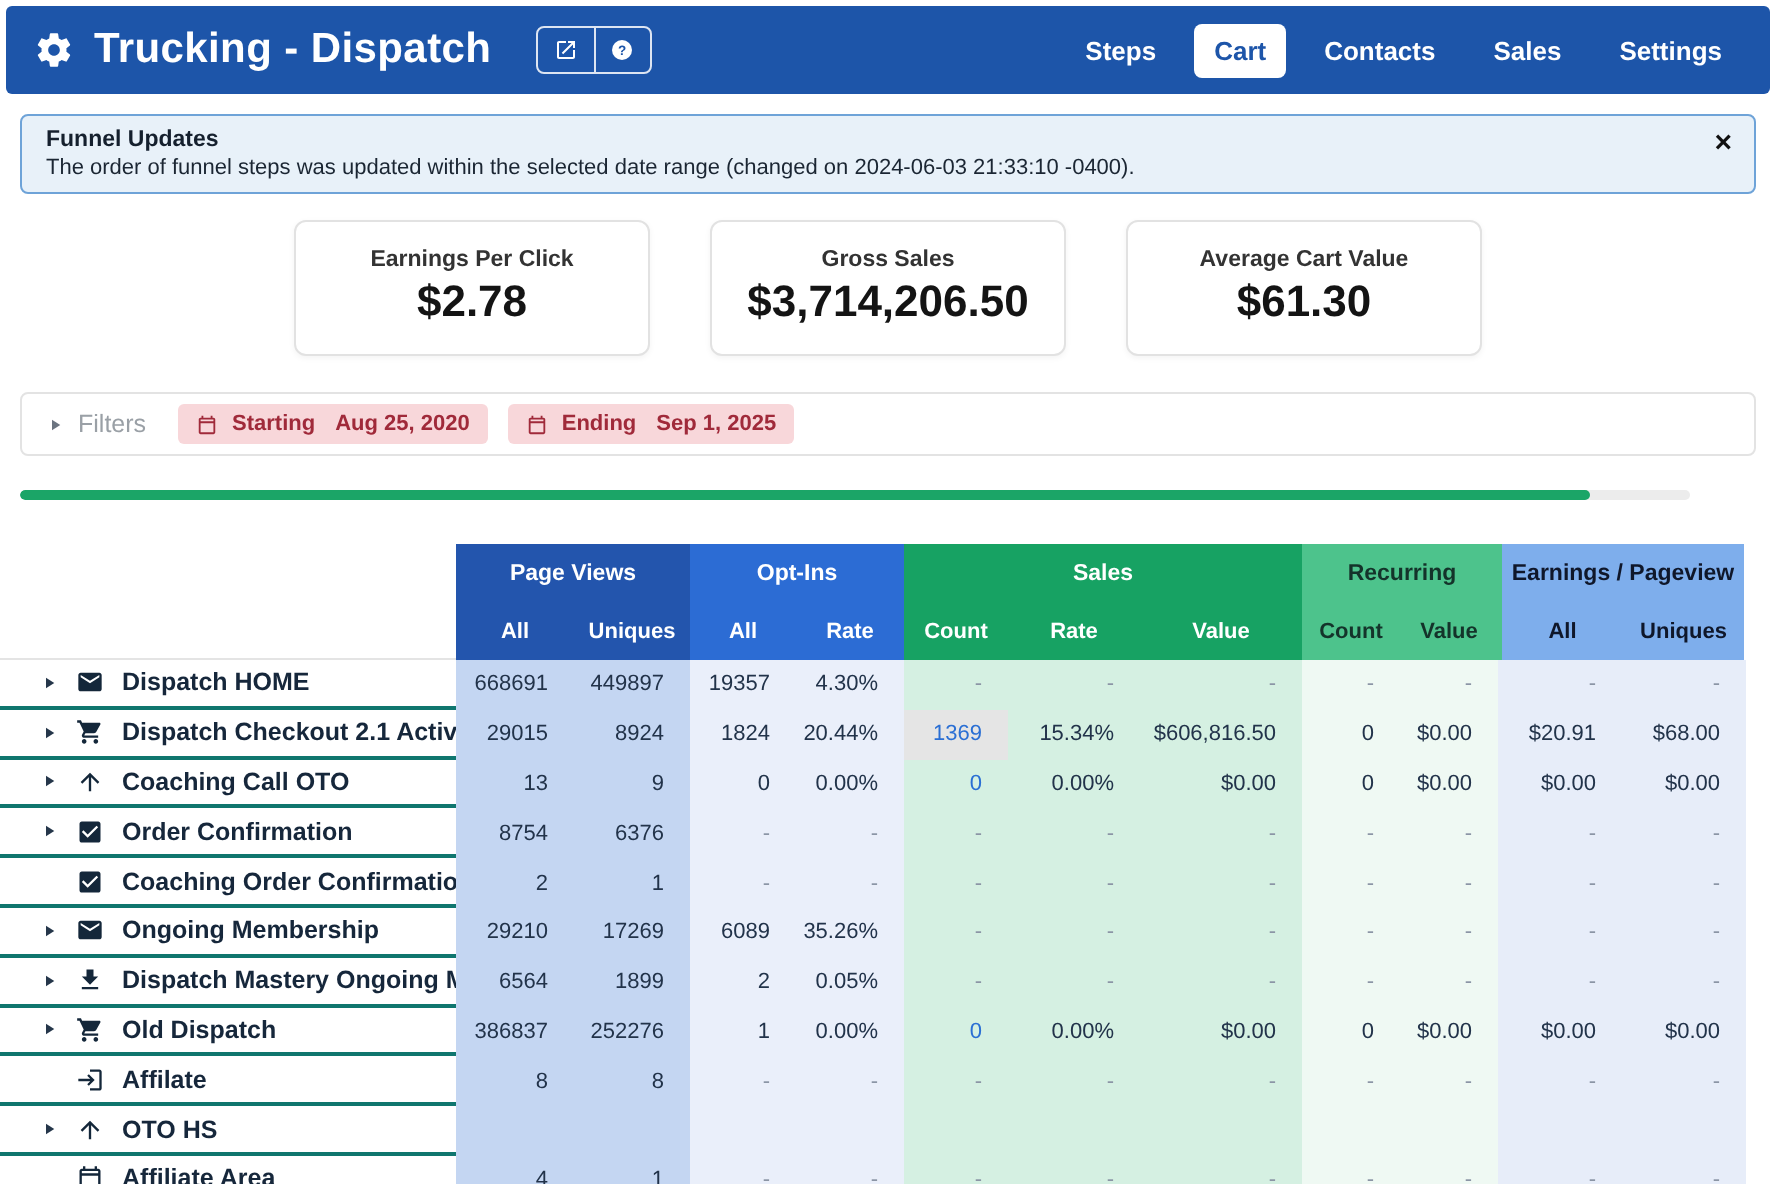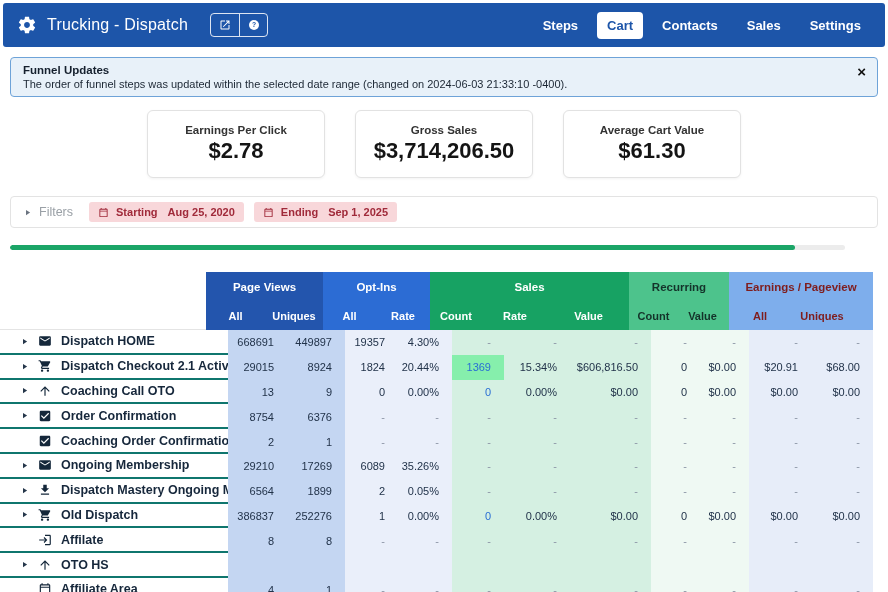--- a/index.html
+++ b/index.html
@@ -6,21 +6,21 @@
   html,body { width:888px; height:592px; overflow:hidden; background:#fff;
               font-family:"Liberation Sans", sans-serif; }
 
   .icon { display:inline-flex; align-items:center; justify-content:center; }
   .icon svg { width:100%; height:100%; display:block; }
 
   
   .navbar { margin:3px 3px 0 3px; height:44px; border-radius:3px;
             display:flex; align-items:center; padding:0 14px; color:#fff; }
   .navbar .gear { width:20px; height:20px; color:#fff; }
-  .navbar .title { font-size:16px; font-weight:400; margin-left:10px; letter-spacing:.2px; white-space:nowrap; }
+  .navbar .title { font-size:21px; font-weight:700; margin-left:10px; letter-spacing:.2px; white-space:nowrap; }
   .btn-group { display:flex; margin-left:22px; border:1px solid rgba(255,255,255,.85); border-radius:4px; overflow:hidden; }
   .btn-group .hbtn { width:28px; height:22px; display:flex; align-items:center; justify-content:center; cursor:pointer; }
   .btn-group .hbtn + .hbtn { border-left:1px solid rgba(255,255,255,.85); }
   .btn-group .icon { width:12px; height:12px; color:#fff; }
   .nav-links { margin-left:auto; display:flex; align-items:center; gap:9px; }
   .nav-link { color:#fff; font-weight:700; font-size:13px; padding:6px 10px; border-radius:4px; cursor:pointer; white-space:nowrap; }
 
   
   .alert { margin:10px 10px 0 10px; height:40px; border-radius:4px; border:1px solid;
            padding:6px 30px 6px 12px; position:relative; }
@@ -188,21 +188,21 @@
             <div class="hsub" style="width: 81px;">Value</div>
           </div>
         </div>
         <div class="hgroup" style="width: 100px; background: rgb(77, 195, 140); color: rgb(20, 51, 42);">
           <div class="hgroup-title">Recurring</div>
           <div class="hsubs">
             <div class="hsub" style="width: 49px;">Count</div>
             <div class="hsub" style="width: 49px;">Value</div>
           </div>
         </div>
-        <div class="hgroup" style="width: 144px; background: rgb(126, 174, 236); color: #7f1d1d;">
+        <div class="hgroup" style="width: 121px; background: rgb(126, 174, 236); color: #0f172a;">
           <div class="hgroup-title">Earnings / Pageview</div>
           <div class="hsubs">
             <div class="hsub" style="width: 62px;">All</div>
             <div class="hsub" style="width: 62px;">Uniques</div>
           </div>
         </div>
       </div>
   </div>
   <div id="tbody">
       <div class="trow">
@@ -242,21 +242,21 @@
             <svg viewBox="0 0 24 24" fill="currentColor">
               <path d="M7 18c-1.1 0-1.99.9-1.99 2S5.9 22 7 22s2-.9 2-2-.9-2-2-2zM1 2v2h2l3.6 7.59-1.35 2.45c-.16.28-.25.61-.25.96 0 1.1.9 2 2 2h12v-2H7.42c-.14 0-.25-.11-.25-.25l.03-.12.9-1.63h7.45c.75 0 1.41-.41 1.75-1.03l3.58-6.49c.08-.14.12-.31.12-.48 0-.55-.45-1-1-1H5.21l-.94-2H1zm16 16c-1.1 0-1.99.9-1.99 2s.89 2 1.99 2 2-.9 2-2-.9-2-2-2z"></path>
             </svg>
           </span>
           <span>Dispatch Checkout 2.1 Active</span>
         </div>
         <div class="cell" style="width: 59px; background: rgb(196, 214, 242);">29015</div>
         <div class="cell" style="width: 58px; background: rgb(196, 214, 242);">8924</div>
         <div class="cell" style="width: 53px; background: rgb(234, 239, 250);">1824</div>
         <div class="cell" style="width: 54px; background: rgb(234, 239, 250);">20.44%</div>
-        <div class="cell link" style="width: 52px; background: #86efac; color: rgb(42, 111, 212);">1369</div>
+        <div class="cell link" style="width: 52px; background: #e5e5e5; color: rgb(42, 111, 212);">1369</div>
         <div class="cell" style="width: 66px; background: rgb(213, 240, 226);">15.34%</div>
         <div class="cell" style="width: 81px; background: rgb(213, 240, 226);">$606,816.50</div>
         <div class="cell" style="width: 49px; background: rgb(239, 249, 243);">0</div>
         <div class="cell" style="width: 49px; background: rgb(239, 249, 243);">$0.00</div>
         <div class="cell" style="width: 62px; background: rgb(231, 237, 249);">$20.91</div>
         <div class="cell" style="width: 62px; background: rgb(231, 237, 249);">$68.00</div>
       </div>
       <div class="trow">
         <div class="row-label">
           <span class="icon chev">

